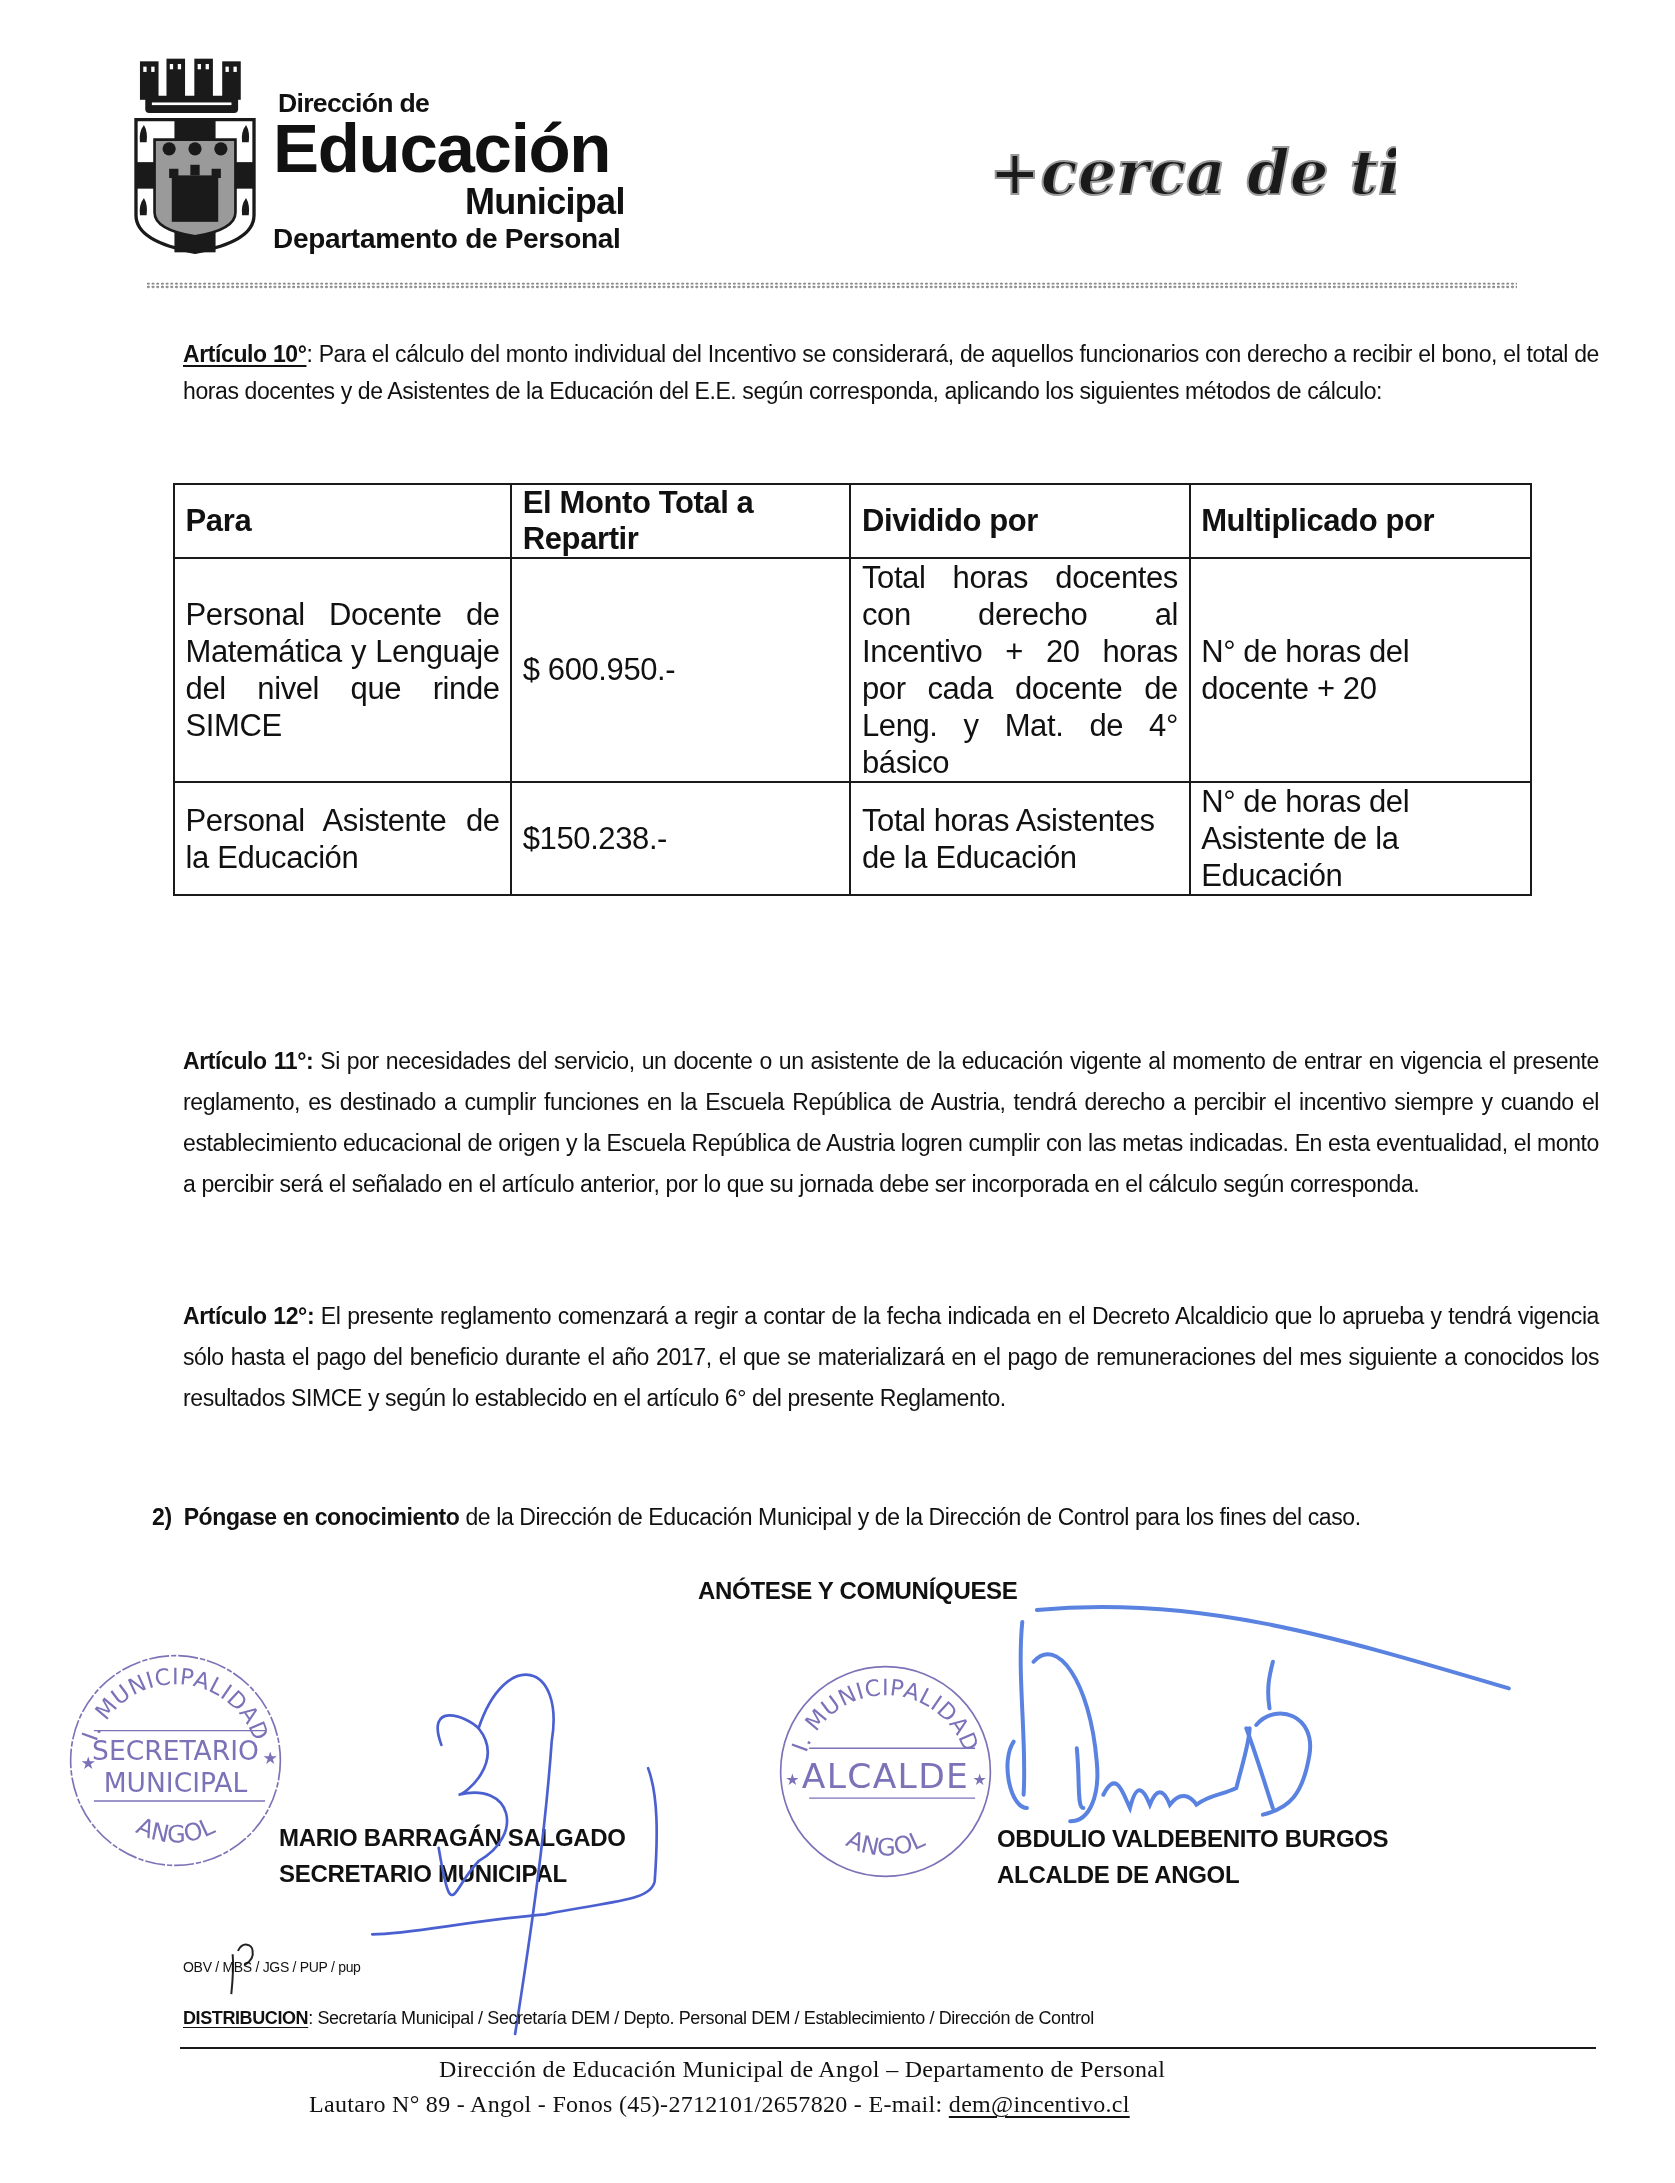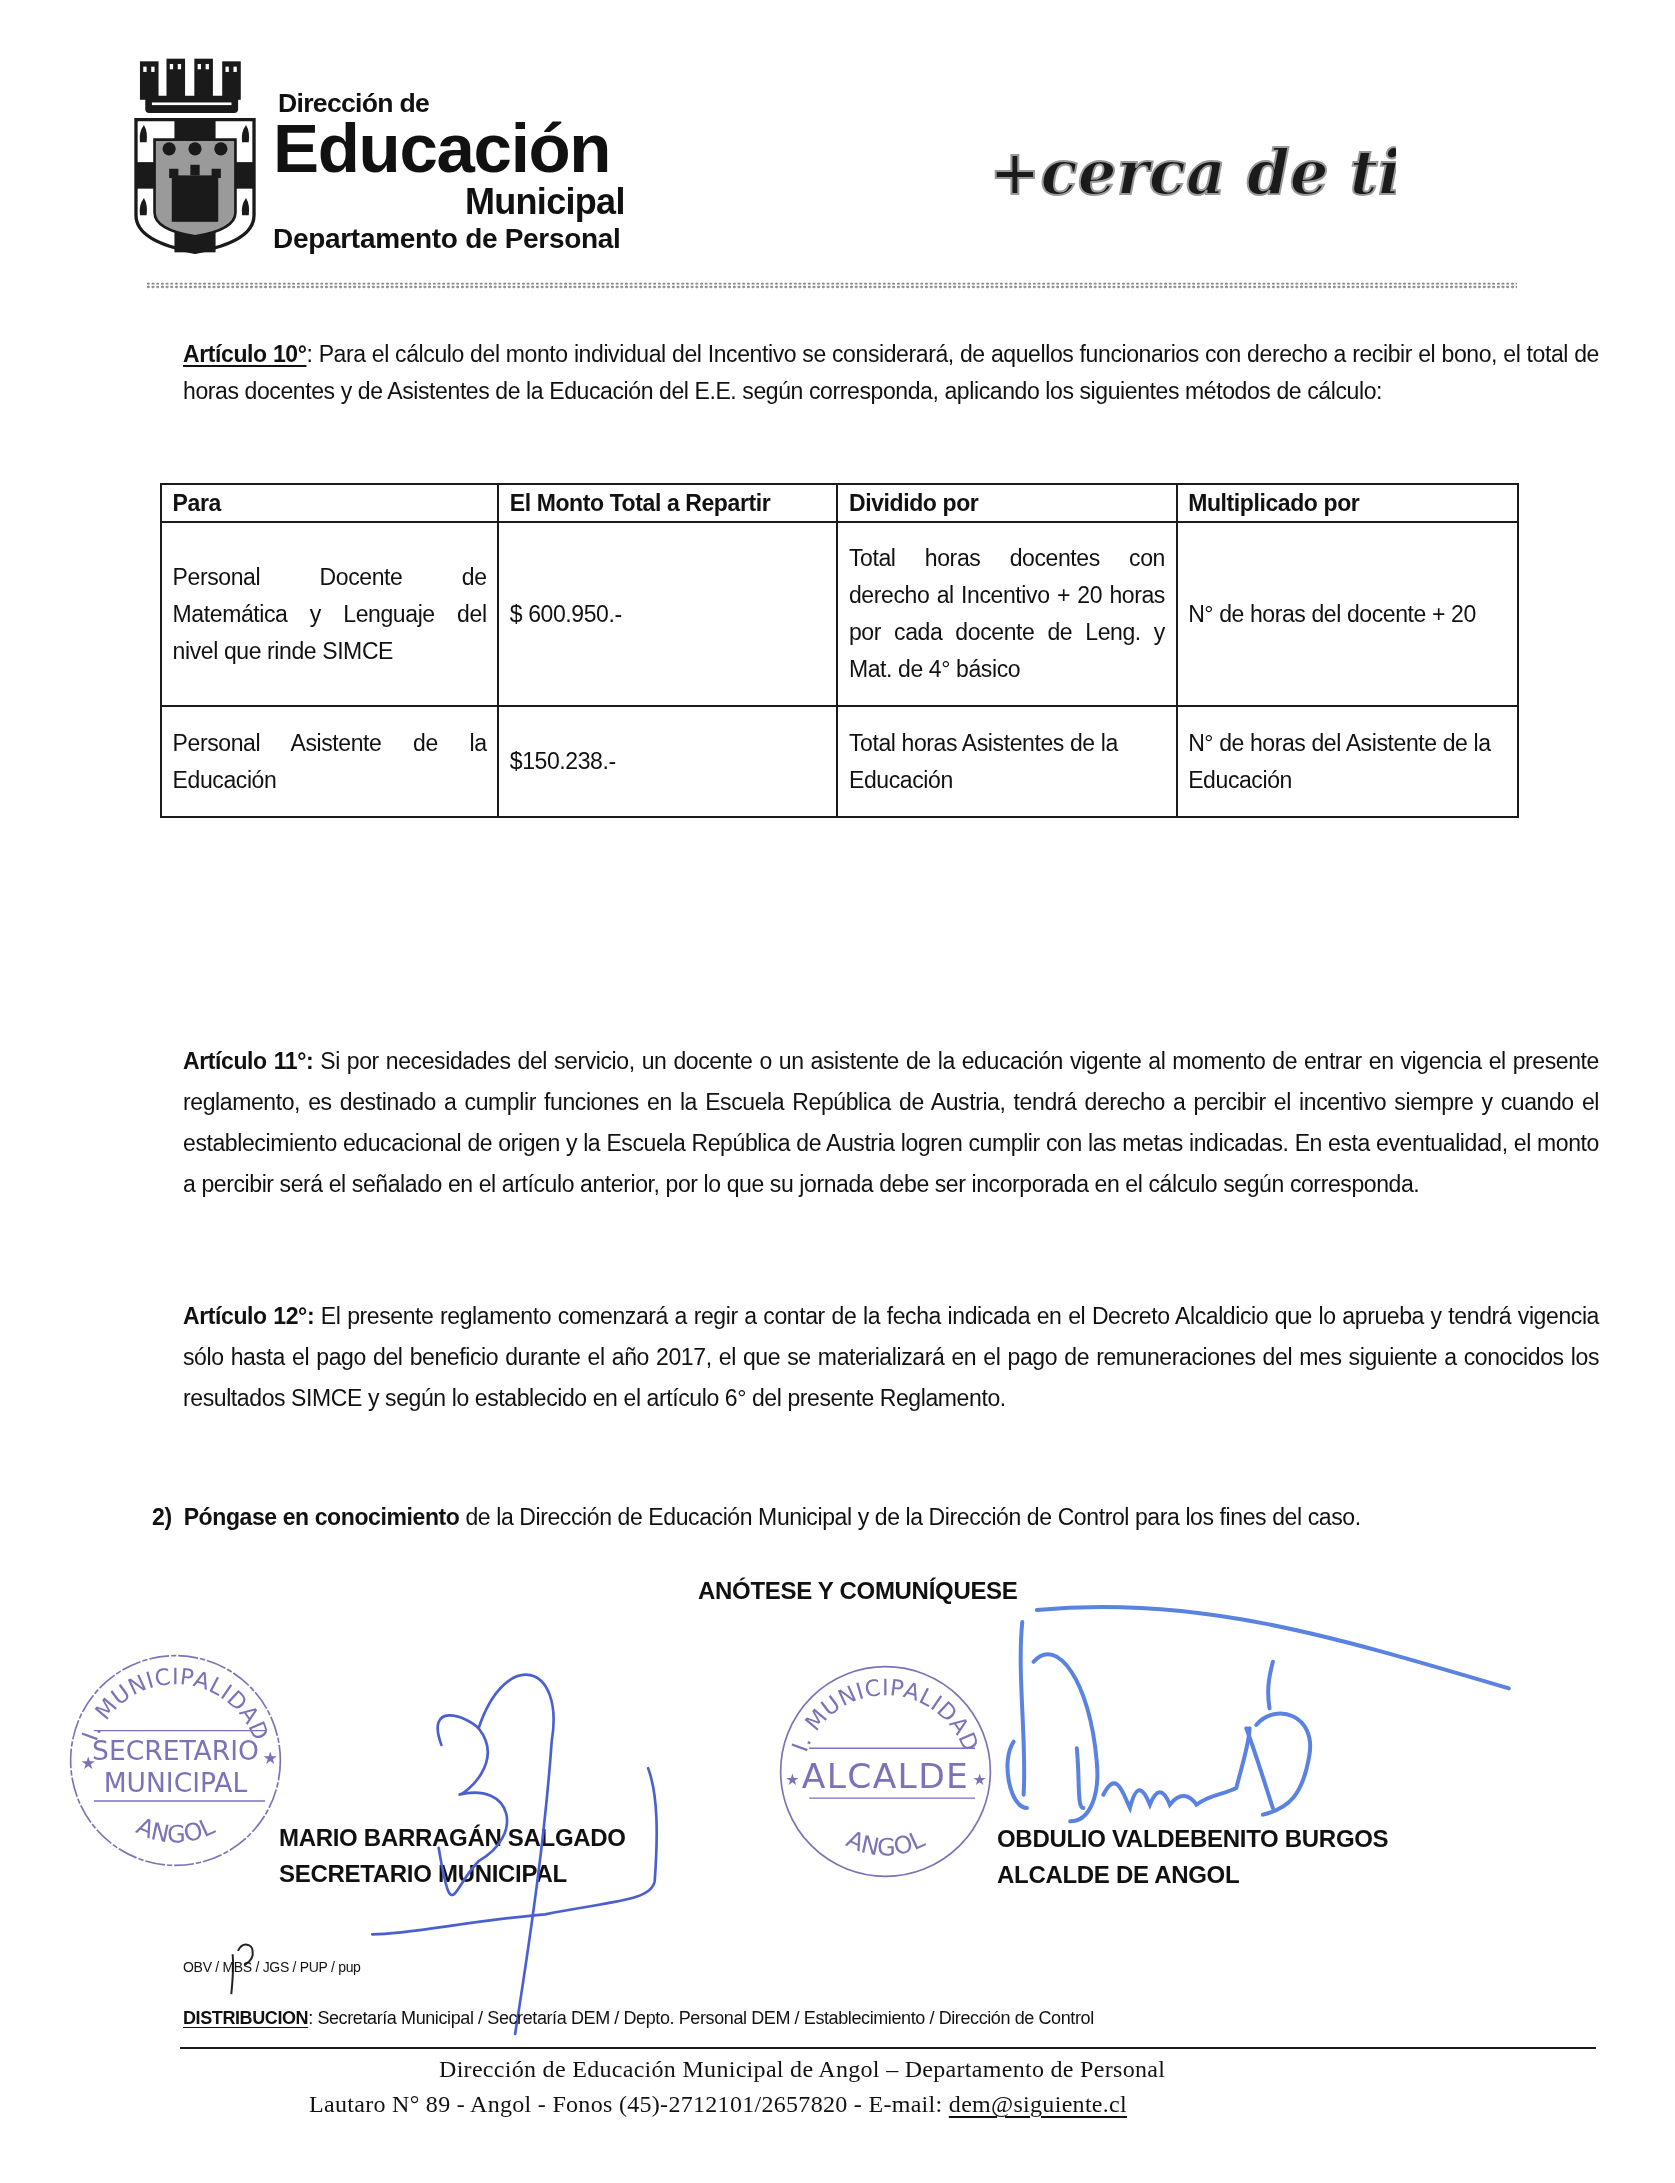--- a/index.html
+++ b/index.html
@@ -20,22 +20,22 @@
 
   
   .para { font-size:23px; line-height:37px; text-align:justify; letter-spacing:-0.4px; }
   .para b { font-weight:bold; }
   .art10 { left:183px; top:336px; width:1416px; }
   .art11 { left:183px; top:1041px; width:1416px; line-height:41px; }
   .art12 { left:183px; top:1296px; width:1416px; line-height:41px; }
   .u { text-decoration:underline; text-decoration-thickness:2px; text-underline-offset:3.3px; }
 
   
-  table.calc { position:absolute; left:160px; top:483px; border-collapse:collapse;
-               font-size:23px; letter-spacing:-0.4px; }
+  table.calc { position:absolute; left:173px; top:483px; border-collapse:collapse;
+               font-size:31px; letter-spacing:-0.4px; }
   table.calc td, table.calc th { border:2px solid #1a1a1a; padding:0 10.6px; vertical-align:middle; }
   table.calc th { text-align:left; font-weight:bold; height:36px; }
   .c1 { width:314px; } .c2 { width:316px; } .c3 { width:316px; } .c4 { width:318px; }
   .j { text-align:justify; line-height:37px; }
   .r1 td { height:182px; }
   .r2 td { height:182px; }
   .r3 td { height:109px; }
   .amount-r1 { padding-top:40px !important; }
 
   .num2 { left:152px; top:1504px; font-size:23px; letter-spacing:-0.4px; }
@@ -232,15 +232,15 @@
 </svg>
 
 <div class="abs initials">OBV / MBS / JGS / PUP / pup</div>
 <div class="abs distrib">
   <span class="u">DISTRIBUCION</span><span>: Secretaría Municipal / Secretaría DEM / Depto. Personal DEM / Establecimiento / Dirección de Control</span>
 </div>
 
 <div class="abs footer-line"></div>
 <div class="abs footer-1">Dirección de Educación Municipal de Angol – Departamento de Personal</div>
 <div class="abs footer-2">
-  <span>Lautaro  N°  89 - Angol - Fonos (45)-2712101/2657820 - E-mail:  </span><span class="mail">dem@siguiente.cl</span>
+  <span>Lautaro  N°  89 - Angol - Fonos (45)-2712101/2657820 - E-mail:  </span><span class="mail">dem@incentivo.cl</span>
 </div>
 
 
 </body></html>

